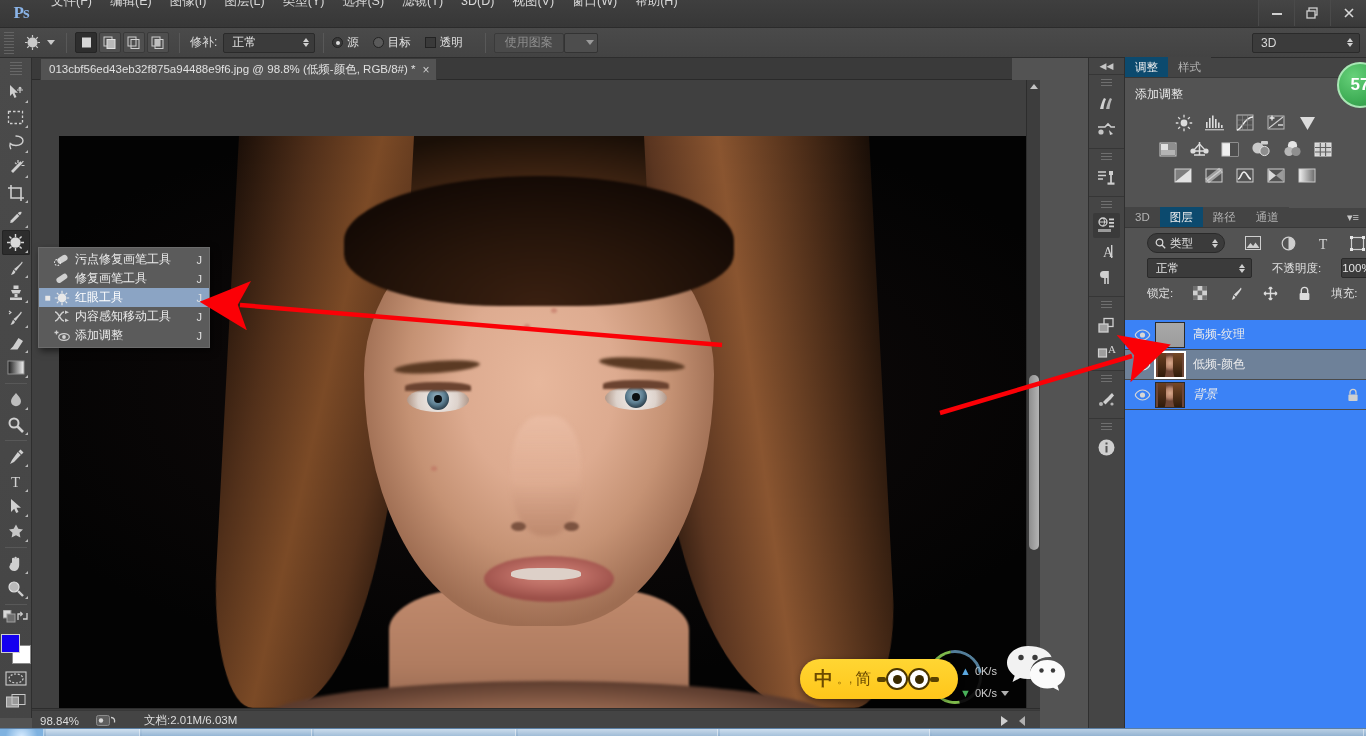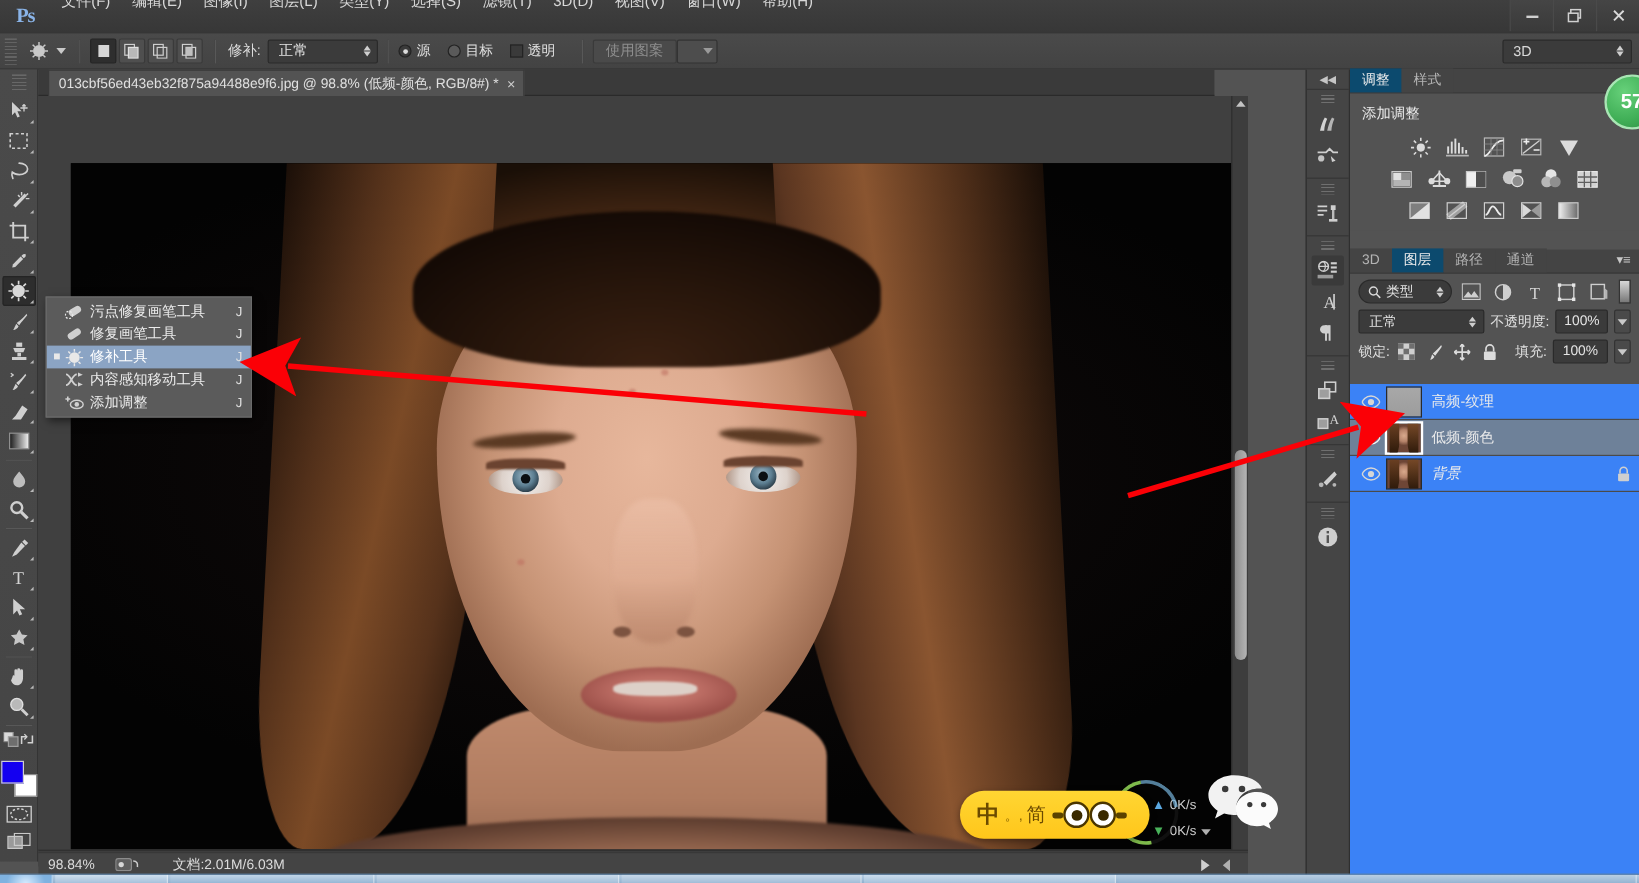--- a/index.html
+++ b/index.html
@@ -265,21 +265,21 @@
   .pmenu { margin-left:auto; padding:0 7px; line-height:20px; color:#c8c8c8; font-size:11px;}
 
   .adj-panel { background:#535353; padding:6px 0 4px; }
   .adj-title { font-size:12px; color:#eaeaea; padding:2px 0 7px 10px; }
   .adj-row { display:flex; justify-content:center; gap:9px; padding:3px 0; }
   .adj-ic { width:22px;height:20px; display:flex;align-items:center;justify-content:center; }
 
   .layers-panel { position:absolute; left:0; top:150px; width:241px; height:586px; background:#535353; }
   .lp-tabs { height:20px; background:#444; display:flex; align-items:flex-end; border-bottom:1px solid #383838;}
   .lp-controls { padding:5px 7px 0; }
-  .lp-line { display:flex; align-items:center; gap:5px; margin-bottom:5px; }
+  .lp-line { display:flex; align-items:center; gap:20px; margin-bottom:5px;margin-left:15px; }
   .filter-box {
     height:20px; flex:0 0 78px; background:#3b3b3b;border:1px solid #2a2a2a;border-radius:10px;
     display:flex;align-items:center;padding:0 3px 0 7px; color:#e0e0e0; font-size:11.5px; justify-content:space-between;
   }
   .filt-ic { width:22px;height:20px;display:flex;align-items:center;justify-content:center; }
   .blend-box {
     height:20px; flex:0 0 105px; background:#3b3b3b;border:1px solid #2a2a2a;border-radius:2px;
     display:flex;align-items:center;padding:0 3px 0 8px;color:#e4e4e4;font-size:11.5px;justify-content:space-between;
   }
   .num-box {
@@ -1170,21 +1170,21 @@
     <div class="fly-item active">
       <span class="fly-bullet">■</span>
       <span class="fly-icon">
         <svg width="16" height="16" viewBox="0 0 16 16">
             <circle cx="8" cy="8" r="4.4" fill="#e8e8e8"></circle>
             <g stroke="#e8e8e8" stroke-width="1.2">
               <path d="M8 .8v2.4M8 12.8v2.4M.8 8h2.4M12.8 8h2.4M2.9 2.9l1.7 1.7M11.4 11.4l1.7 1.7M13.1 2.9l-1.7 1.7M4.6 11.4l-1.7 1.7"></path>
             </g>
           </svg>
       </span>
-      <span class="fly-text">修补工具</span>
+      <span class="fly-text">红眼工具</span>
       <span class="fly-key">J</span>
     </div>
     <div class="fly-item">
       <span class="fly-bullet"></span>
       <span class="fly-icon">
         <svg width="16" height="13" viewBox="0 0 16 13">
             <path d="M1 2c4 0 5 9 9 9M1 11c4 0 5-9 9-9" fill="none" stroke="#d0d0d0" stroke-width="1.5"></path>
             <path d="M11 0.5L15 2.3 11 4z" fill="#d0d0d0"></path>
             <path d="M11 8.6L15 10.4 11 12z" fill="#d0d0d0"></path>
           </svg>

